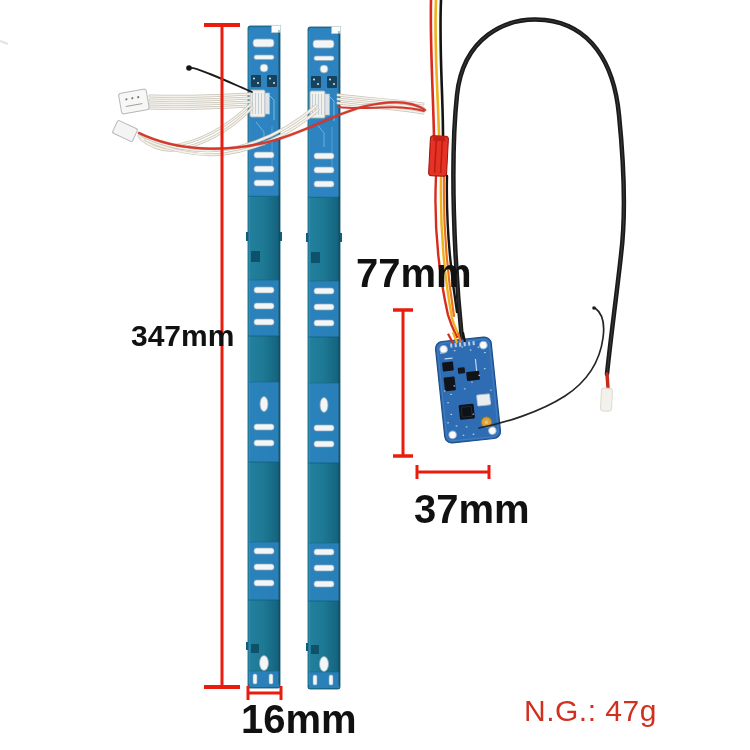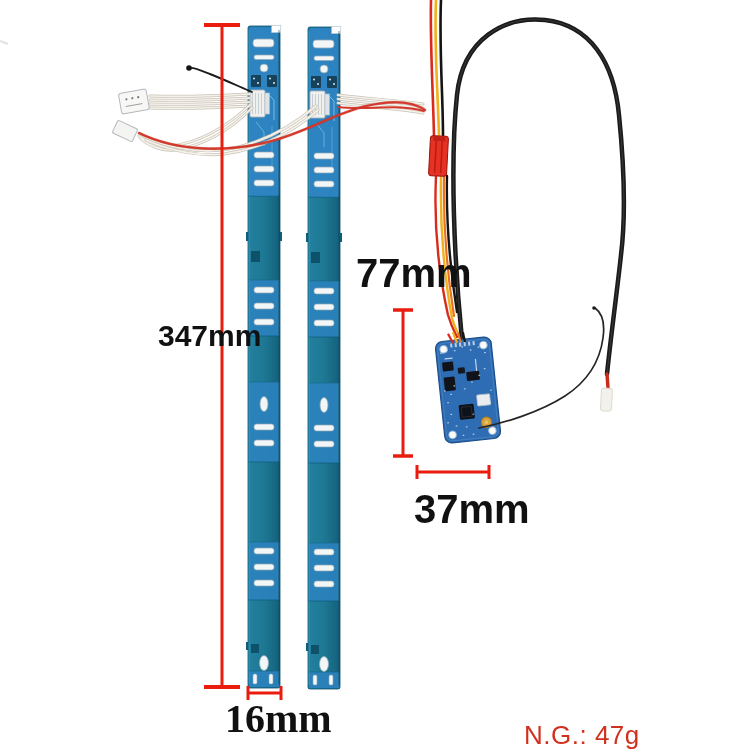--- a/index.html
+++ b/index.html
@@ -8,21 +8,21 @@
     font-family:"Liberation Sans", sans-serif;
   }
   #artwork{position:absolute;left:0;top:0;}
   .dim-label{
     position:absolute;color:#111111;font-weight:bold;font-size:40px;line-height:1;
     white-space:nowrap;
   }
   .dim-label.big{font-size:30px;}
   .centered{text-align:right;}
   #weight-note{
-    position:absolute;left:524px;top:722px;color:#d2301f;font-size:26px;
+    position:absolute;left:524px;top:696px;color:#d2301f;font-size:30px;
     font-weight:500;line-height:1;white-space:nowrap;letter-spacing:0.5px;text-align:right;
   }
 </style>
 </head>
 <body>
 
 <div id="stage">
 
 <svg id="artwork" width="750" height="750" viewBox="0 0 750 750">
   <defs>
@@ -280,19 +280,19 @@
     </g>
 
     <g>
       <line x1="417" y1="472" x2="489" y2="472" stroke-width="3"></line>
       <line x1="417" y1="465" x2="417" y2="479" stroke-width="3"></line>
       <line x1="489" y1="465" x2="489" y2="479" stroke-width="3"></line>
     </g>
   </g>
 </svg>
 
-<div class="dim-label big" style="left:131px;top:321px;margin-left:27px;">347mm</div>
+<div class="dim-label big" style="left:131px;top:321px;">347mm</div>
 <div class="dim-label" style="left:356px;top:253px;">77mm</div>
 <div class="dim-label centered" style="left:414px;top:489px;width:78px;">37mm</div>
-<div class="dim-label centered" style="left:225px;top:699px;width:74px;font-family:Liberation Serif, serif;">16mm</div>
+<div class="dim-label centered" style="left:241px;top:699px;width:74px;">16mm</div>
 <div id="weight-note">N.G.: 47g</div>
 
 </div>
 
 </body></html>

